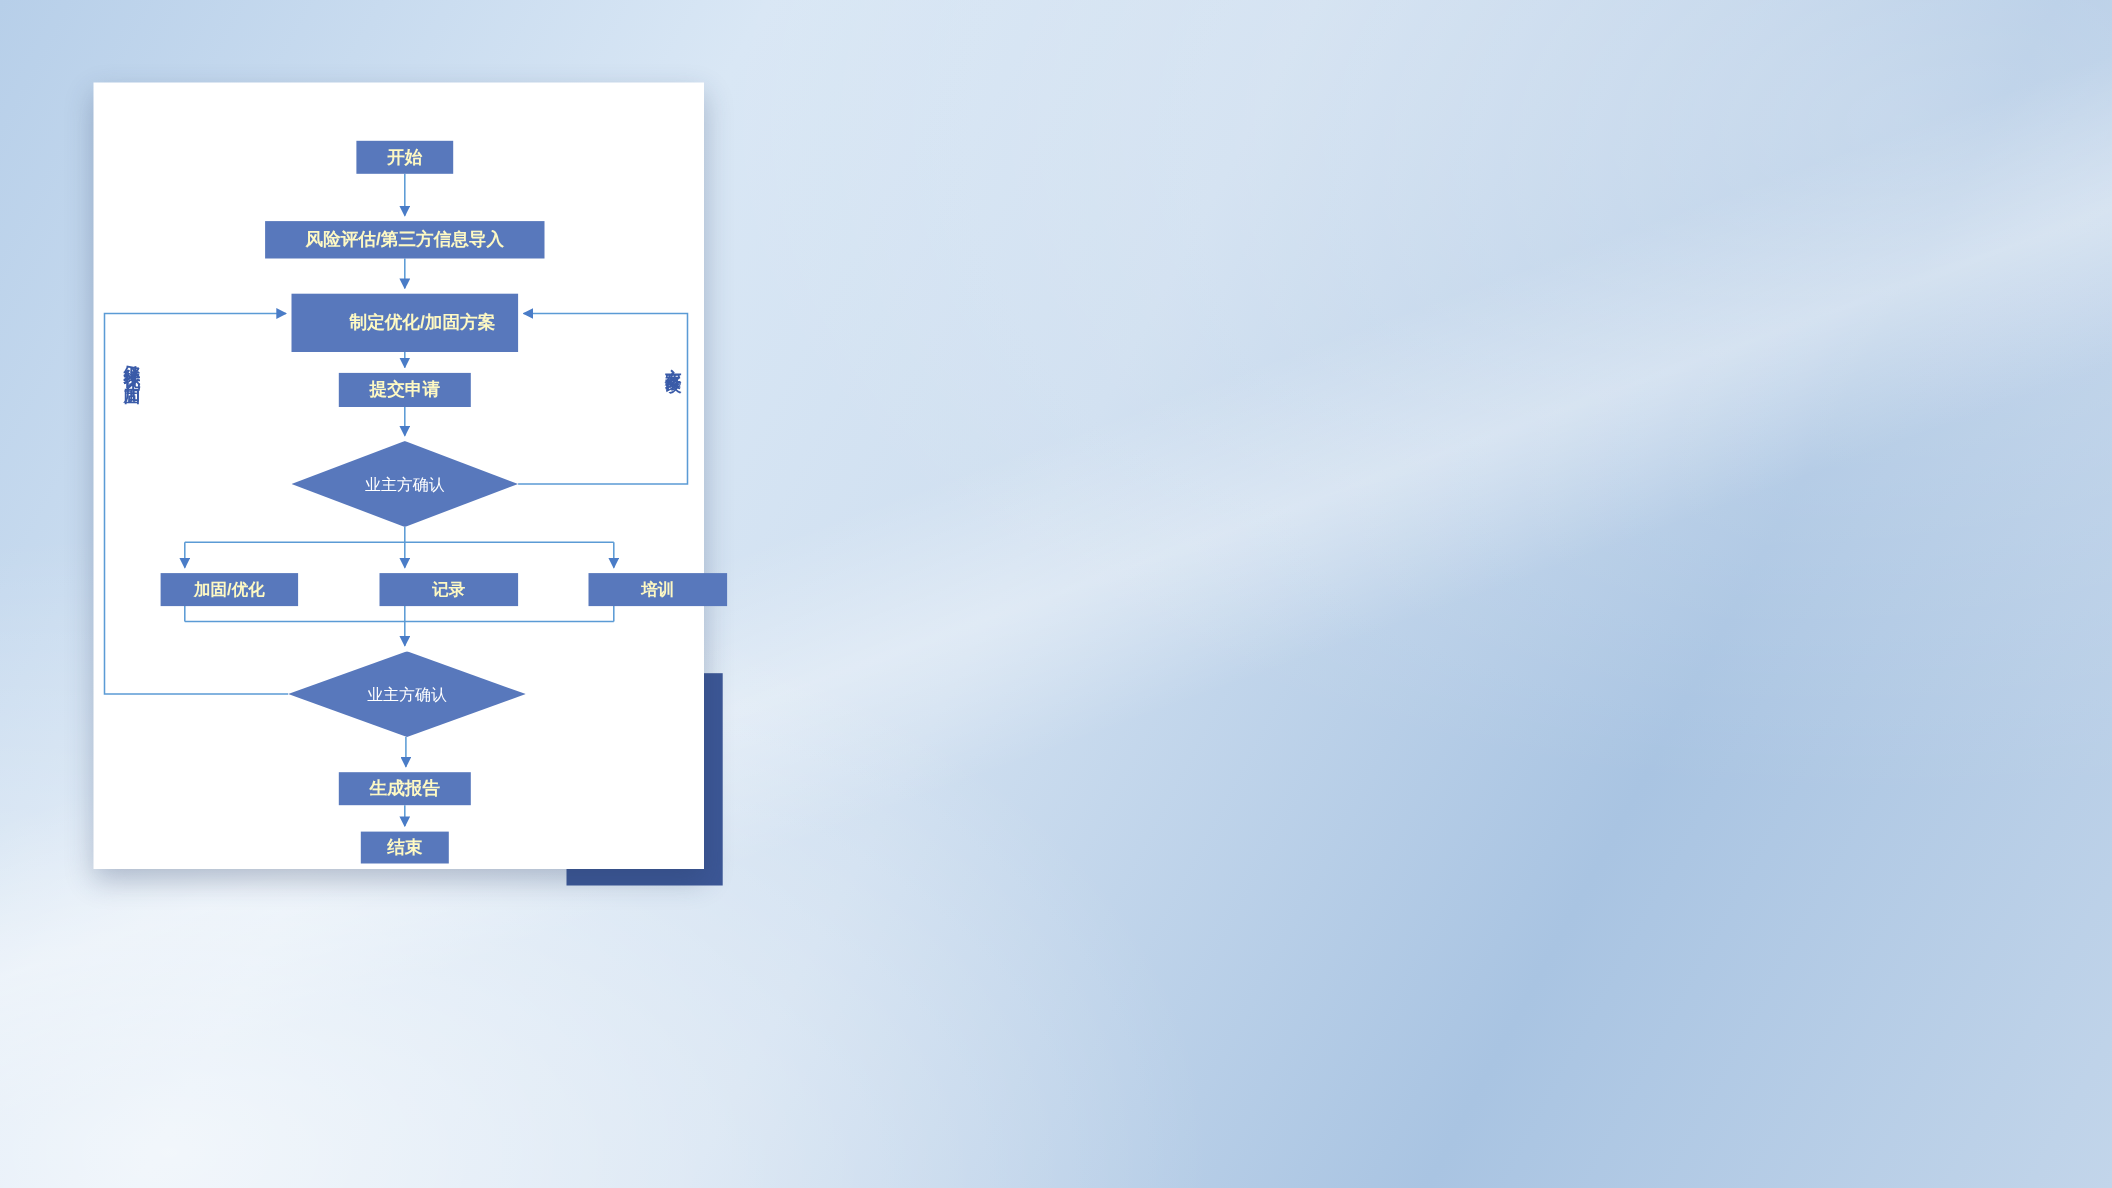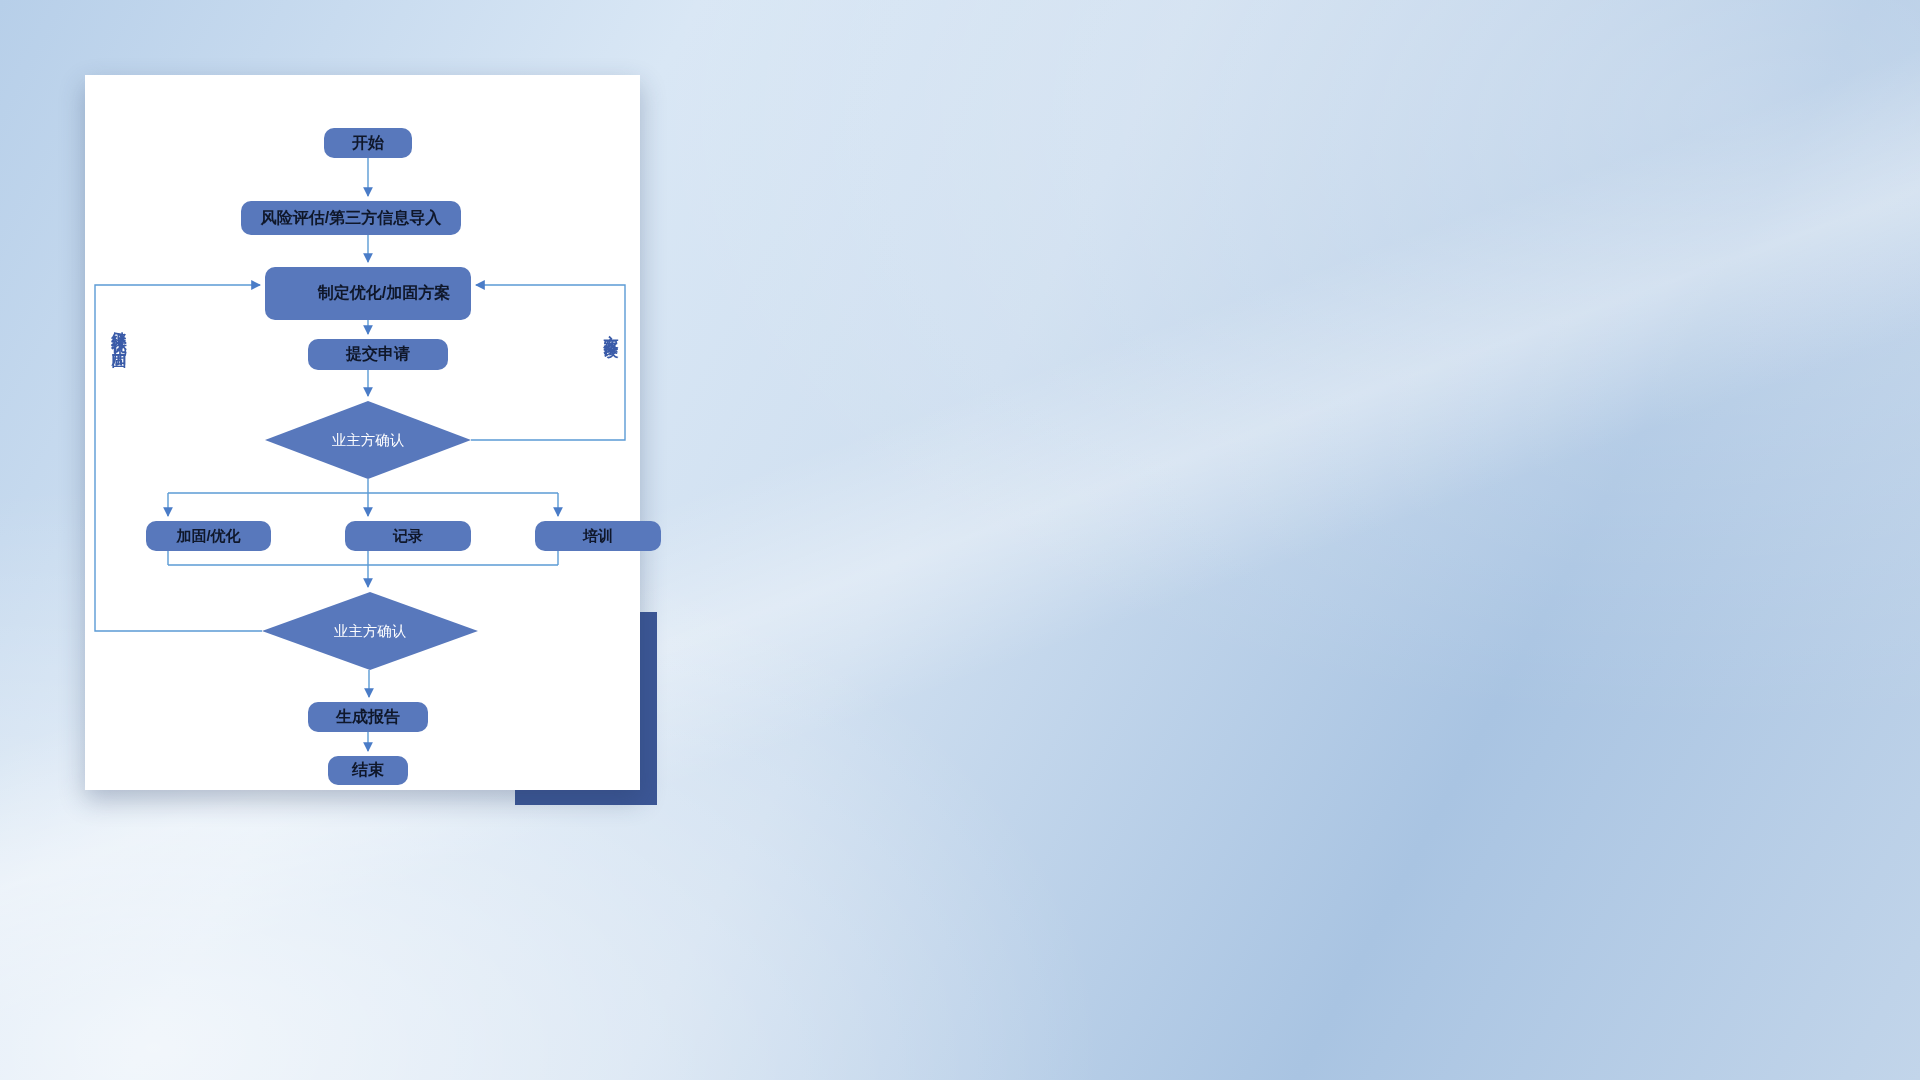--- a/index.html
+++ b/index.html
@@ -26,22 +26,22 @@
     position:absolute; left:515px; top:612px; width:142px; height:193px;
     background:#3C5796;
   }
   .card {
     position:absolute; left:85px; top:75px; width:555px; height:715px;
     background:#ffffff;
     box-shadow:0 10px 24px rgba(40,60,100,0.30);
   }
   .connectors { position:absolute; left:0; top:0; width:555px; height:715px; }
   .node {
-    position:absolute; background:#5878BC; color:#0f172a; font-weight:bold;
-    border-radius:10px; display:flex; align-items:center; justify-content:center;
+    position:absolute; background:#5878BC; color:#fef9c3; font-weight:bold;
+    border-radius:0; display:flex; align-items:center; justify-content:center;
     font-size:16px; white-space:nowrap;
   }
   .node.small { font-size:15px;margin-left:40px; }
   .diamond {
     position:absolute; background:#5878BC; color:#fff; font-weight:normal;
     clip-path:polygon(50% 0%, 100% 50%, 50% 100%, 0% 50%);
     display:flex; align-items:center; justify-content:center; font-size:14.5px;
   }
   .vlabel {
     position:absolute; writing-mode:vertical-rl; letter-spacing:3px;
@@ -102,25 +102,25 @@
       <polyline points="83,490 473,490"></polyline>
       <polyline points="283,476 283,512" marker-end="url(#arrow)"></polyline>
       <polyline points="177,556 10,556 10,210 175,210" marker-end="url(#arrow)"></polyline>
       <polyline points="284,595 284,622" marker-end="url(#arrow)"></polyline>
       <polyline points="283,657 283,676" marker-end="url(#arrow)"></polyline>
     </g>
   </svg>
 
   <div class="node" style="left:239px;top:53px;width:88px;height:30px;">开始</div>
 
-  <div class="node" style="left:156px;top:126px;width:220px;height:34px;">风险评估/第三方信息导入</div>
+  <div class="node" style="left:156px;top:126px;width:254px;height:34px;">风险评估/第三方信息导入</div>
 
   <div class="node" style="left:180px;top:192px;width:206px;height:53px;padding-left:32px;">制定优化/加固方案</div>
 
-  <div class="node" style="left:223px;top:264px;width:140px;height:31px;">提交申请</div>
+  <div class="node" style="left:223px;top:264px;width:120px;height:31px;">提交申请</div>
 
   <div class="diamond" style="left:180px;top:326px;width:206px;height:78px;">业主方确认</div>
 
   <div class="node small" style="left:21px;top:446px;width:125px;height:30px;">加固/优化</div>
 
   <div class="node small" style="left:220px;top:446px;width:126px;height:30px;">记录</div>
 
   <div class="node small" style="left:410px;top:446px;width:126px;height:30px;">培训</div>
 
   <div class="diamond" style="left:177px;top:517px;width:216px;height:78px;">业主方确认</div>

